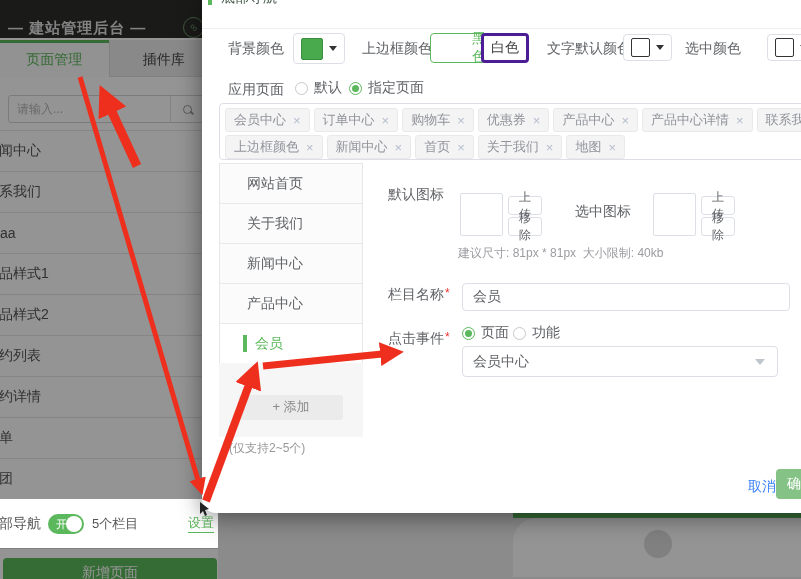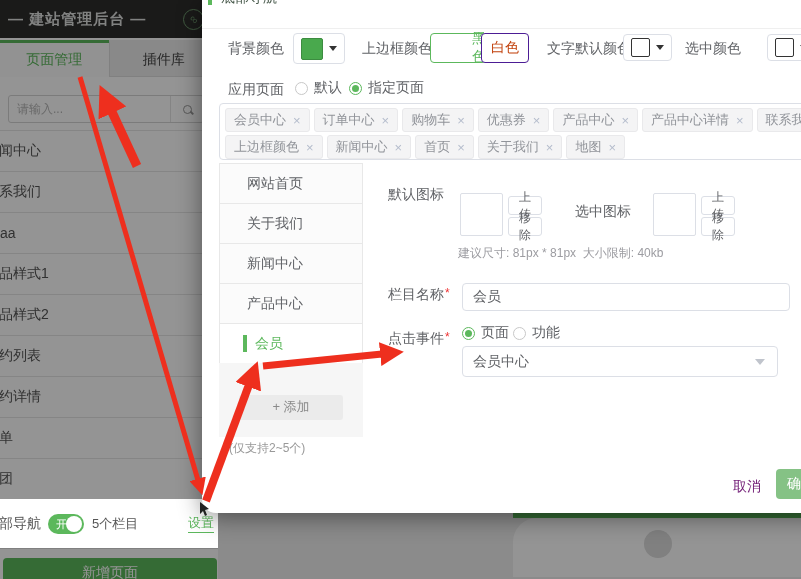--- a/index.html
+++ b/index.html
@@ -1,20 +1,20 @@
 <!DOCTYPE html>
 <html><head>
 <meta charset="utf-8">
 <style>
   html,body{margin:0;padding:0;background:#e8e8e8;}
   #page{position:relative;width:801px;height:579px;overflow:hidden;background:#f0f0f0;
         font-family:"Liberation Sans","DejaVu Sans",sans-serif;font-size:14px;color:#606266;}
   
   #sidebar{position:absolute;left:0;top:0;width:218px;height:579px;background:#fff;border-right:1px solid #dcdcdc;z-index:1;}
-  #side-header{height:38px;background:#2d2d2b;color:#dfe0df;display:flex;align-items:center;justify-content:space-between;padding:0 14px 0 8px;}
+  #side-header{height:38px;background:#2d2d2b;color:#dfe0df;display:flex;align-items:flex-end;justify-content:space-between;padding:0 14px 0 8px;}
   #side-header .t{font-size:15px;font-weight:bold;letter-spacing:1px;white-space:nowrap;}
   .link-badge{width:19px;height:19px;border:1px solid #6f9b6f;border-radius:50%;color:#6f9b6f;display:flex;align-items:center;justify-content:center;font-size:11px;}
   .link-badge span{display:inline-block;transform:rotate(45deg);line-height:1;}
   #side-tabs{display:flex;height:37px;margin-top:2px;}
   .side-tab{flex:1;display:flex;align-items:center;justify-content:center;font-size:14px;cursor:pointer;}
   .side-tab.active{background:#fbfbfb;color:#5cb85c;border-top:3px solid #5cb85c;}
   .side-tab.inactive{background:#ececec;color:#444;border-top:3px solid #ececec;border-bottom:1px solid #ddd;border-left:1px solid #ddd;}
   #side-search{position:absolute;left:8px;top:95px;width:194px;height:26px;border:1px solid #d5d5d5;border-radius:3px;display:flex;background:#fff;}
   #side-search input{flex:1;border:none;outline:none;padding:0 8px;font-size:12px;color:#555;background:transparent;min-width:0;}
   #side-search input::placeholder{color:#b5b5b5;}
@@ -55,42 +55,42 @@
   #modal-hr{position:absolute;left:0;top:28px;width:100%;border-top:1px solid #efefef;}
   .flabel{position:absolute;font-size:14px;color:#606266;white-space:nowrap;}
   .req::after{content:"*";color:#e33;font-size:12px;vertical-align:top;margin-left:1px;}
   .swatch-dd{position:absolute;height:29px;border:1px solid #dcdfe6;border-radius:4px;background:#fff;display:flex;align-items:center;padding:0 7px;gap:6px;cursor:pointer;}
   .swatch{width:20px;height:20px;border-radius:2px;}
   .swatch.green{background:#49a94d;border:1px solid #3c8c40;}
   .swatch.white{background:#fff;border:1px solid #333;}
   .caret-dn{width:0;height:0;border-left:4px solid transparent;border-right:4px solid transparent;border-top:5px solid #333;}
   .cbtn{position:absolute;height:30px;border-radius:4px;background:#fff;font-size:14px;display:flex;align-items:center;justify-content:center;cursor:pointer;}
   .cbtn.on{border:1px solid #5cb85c;color:#5cb85c;}
-  .cbtn.off{border:1px solid #4c1d95;color:#c2410c;}
+  .cbtn.off{border:3px solid #4c1d95;color:#404040;}
   .radio{display:inline-flex;align-items:center;gap:6px;cursor:pointer;}
   .rdot{width:13px;height:13px;border-radius:50%;border:1px solid #c8c8c8;background:#fff;box-sizing:border-box;position:relative;}
   .radio.sel .rdot{border-color:#5cb85c;}
   .radio.sel .rdot::after{content:"";position:absolute;left:2px;top:2px;width:7px;height:7px;border-radius:50%;background:#5cb85c;}
   #tags-box{position:absolute;left:17px;top:103px;width:640px;height:47px;border:1px solid #dcdfe6;border-radius:4px;background:#fff;padding:4px 0 4px 5px;display:flex;flex-wrap:wrap;align-content:flex-start;gap:3px 4px;}
   .tag{height:22px;background:#f4f4f5;border:1px solid #e9e9eb;border-radius:3px;display:inline-flex;align-items:center;padding:0 8px;font-size:13px;color:#909399;gap:7px;white-space:nowrap;}
   .tag .x{color:#b4bccc;font-size:13px;cursor:pointer;line-height:1;}
   #mnav{position:absolute;left:17px;top:163px;width:144px;border:1px solid #e8e8e8;border-bottom:none;box-sizing:border-box;}
   .mnav-item{height:39px;border-bottom:1px solid #e8e8e8;background:#fbfbfb;display:flex;align-items:center;padding-left:27px;color:#606266;cursor:pointer;}
   .mnav-item.sel{background:#fff;color:#5cb85c;padding-left:23px;}
   .mnav-item.sel .gbar{width:4px;height:17px;background:#5cb85c;margin-right:8px;}
   #mnav-panel{position:absolute;left:17px;top:363px;width:144px;height:74px;background:#f6f6f6;display:flex;align-items:center;justify-content:center;}
   #add-btn{width:104px;height:25px;background:#ebebeb;border:none;border-radius:3px;color:#8a8a8a;font-size:13px;cursor:pointer;margin-top:14px;font-family:inherit;}
   #limit-hint{position:absolute;left:27px;top:440px;font-size:12px;color:#999;}
   .upbox{position:absolute;width:41px;height:41px;border:1px solid #dcdfe6;background:#fff;border-radius:2px;}
   .minibtn{position:absolute;width:34px;height:19px;border:1px solid #dcdfe6;border-radius:3px;background:#fff;color:#606266;font-size:12px;display:flex;align-items:center;justify-content:center;cursor:pointer;}
   #size-hint{position:absolute;left:256px;top:245px;font-size:12px;color:#9c9ca1;white-space:pre;}
   #name-input{position:absolute;left:260px;top:283px;width:306px;height:26px;border:1px solid #dcdfe6;border-radius:4px;padding:0 10px;font-size:14px;color:#606266;outline:none;font-family:inherit;}
   #event-select{position:absolute;left:260px;top:346px;width:316px;height:31px;border:1px solid #dcdfe6;border-radius:4px;background:#fff;display:flex;align-items:center;padding-left:10px;box-sizing:border-box;cursor:pointer;color:#606266;}
   #event-select .sel-caret{position:absolute;right:12px;width:0;height:0;border-left:5px solid transparent;border-right:5px solid transparent;border-top:6px solid #c0c4cc;}
-  #cancel-btn{position:absolute;left:525px;top:477px;background:none;border:none;color:#701a75;font-size:14px;cursor:pointer;font-family:inherit;}
+  #cancel-btn{position:absolute;left:540px;top:477px;background:none;border:none;color:#3b82f6;font-size:14px;cursor:pointer;font-family:inherit;}
   #confirm-btn{position:absolute;left:574px;top:469px;width:60px;height:30px;background:#85c285;border:none;border-radius:4px;color:#fff;font-size:14px;text-align:left;padding-left:11px;cursor:pointer;font-family:inherit;}
   
   #arrows{position:absolute;left:0;top:0;width:801px;height:579px;z-index:20;pointer-events:none;}
 </style>
 </head>
 <body>
 
 <div id="page">
 
   <div id="sidebar">

